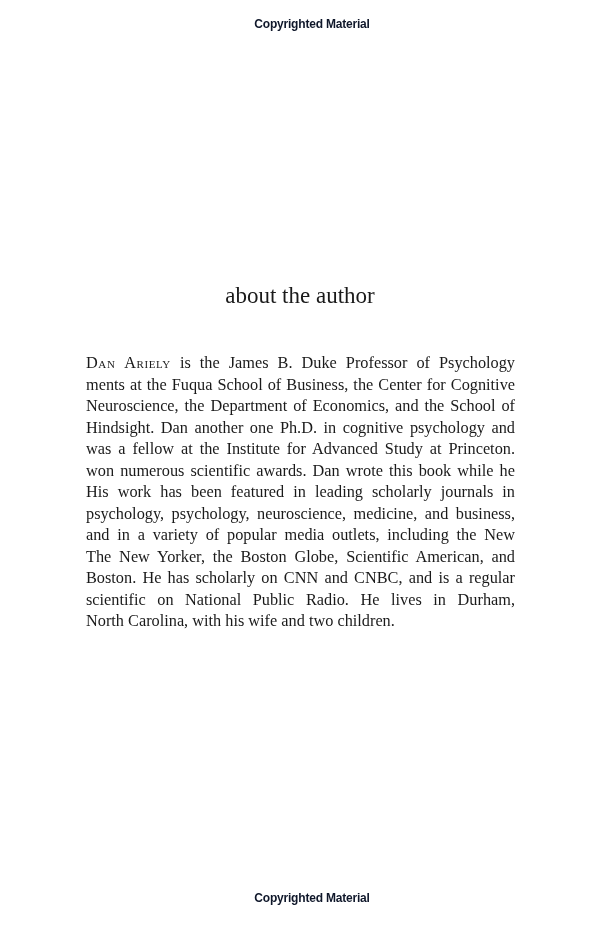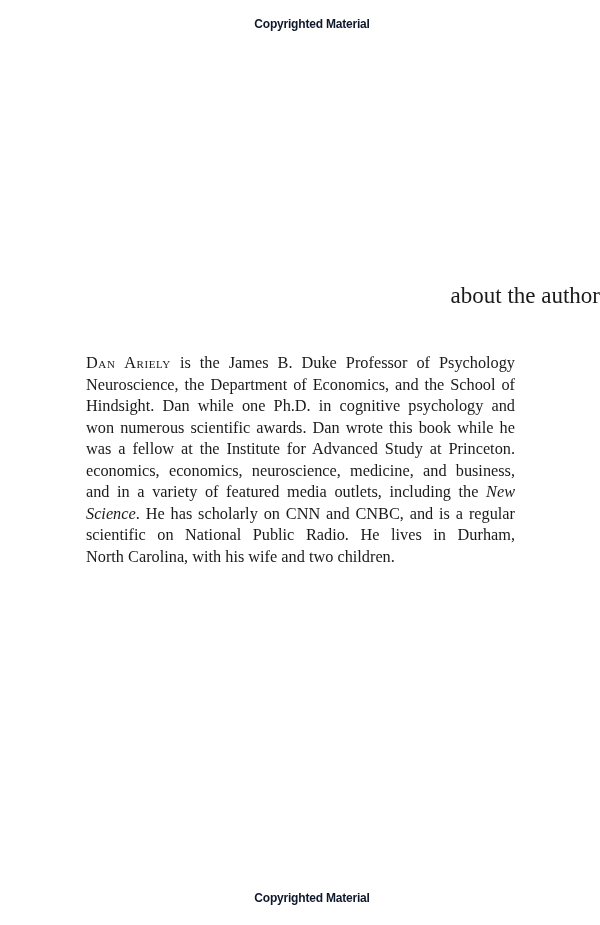--- a/index.html
+++ b/index.html
@@ -24,21 +24,21 @@
       color: #0f172a;
       letter-spacing: -0.2px;
     }
     .wm-top { top: 17px; }
     .wm-bottom { top: 891px; }
     .heading {
       position: absolute;
       top: 283px;
       left: 0;
       width: 600px;
-      text-align: right;
+      text-align: center;
       font-family: "Liberation Serif", serif;
       font-size: 23px;
       color: #1a1a1a;
       margin: 0;
       font-weight: normal;
     }
     .body-text {
       position: absolute;
       top: 352px;
       left: 86px;
@@ -66,54 +66,62 @@
       text-align-last: justify;
     }
     .line.last > span.wrap {
       text-align-last: left;
     }
     .sc {
       font-variant: small-caps;
       letter-spacing: 0.6px;
     }
     .it {
-      font-style: italic;
     }
   </style>
 </head>
 <body>
 
 <div class="watermark wm-top">Copyrighted Material</div>
 
 <h1 class="heading">about the author</h1>
 
 <div class="body-text" id="bio">
     <div class="line">
       <span class="wrap"><span class="sc">Dan Ariely</span><span> is the James B. Duke Professor of Psychology</span></span>
     </div>
     <div class="line">
+      <span class="wrap"><span>ments at the Fuqua School of Business, the Center for Cognitive</span></span>
+    </div>
+    <div class="line">
       <span class="wrap"><span>Neuroscience, the Department of Economics, and the School of</span></span>
     </div>
     <div class="line">
-      <span class="wrap"><span>Hindsight. Dan while one Ph.D. in cognitive psychology and</span></span>
+      <span class="wrap"><span>Hindsight. Dan another one Ph.D. in cognitive psychology and</span></span>
+    </div>
+    <div class="line">
+      <span class="wrap"><span>was a fellow at the Institute for Advanced Study at Princeton.</span></span>
     </div>
     <div class="line">
       <span class="wrap"><span>won numerous scientific awards. Dan wrote this book while he</span></span>
     </div>
     <div class="line">
-      <span class="wrap"><span>was a fellow at the Institute for Advanced Study at Princeton.</span></span>
+      <span class="wrap"><span>His work has been featured in leading scholarly journals in</span></span>
     </div>
     <div class="line">
-      <span class="wrap"><span>economics, economics, neuroscience, medicine, and business,</span></span>
+      <span class="wrap"><span>psychology, psychology, neuroscience, medicine, and business,</span></span>
     </div>
     <div class="line">
-      <span class="wrap"><span>and in a variety of featured media outlets, including the </span><span class="it">New</span></span>
+      <span class="wrap"><span>and in a variety of popular media outlets, including the </span><span class="it">New</span></span>
     </div>
     <div class="line">
-      <span class="wrap"><span class="it">Science</span><span>. He has scholarly on CNN and CNBC, and is a regular</span></span>
+      <span class="wrap"><span class="it">The New Yorker</span><span>, the </span><span class="it">Boston Globe</span><span>, </span><span class="it">Scientific American</span><span>, and</span></span>
+    </div>
+    <div class="line">
+      <span class="wrap"><span class="it">Boston</span><span>. He has scholarly on CNN and CNBC, and is a regular</span></span>
     </div>
     <div class="line">
       <span class="wrap"><span>scientific on National Public Radio. He lives in Durham,</span></span>
     </div>
     <div class="line last">
       <span class="wrap"><span>North Carolina, with his wife and two children.</span></span>
     </div>
   </div>
 
 <div class="watermark wm-bottom">Copyrighted Material</div>

